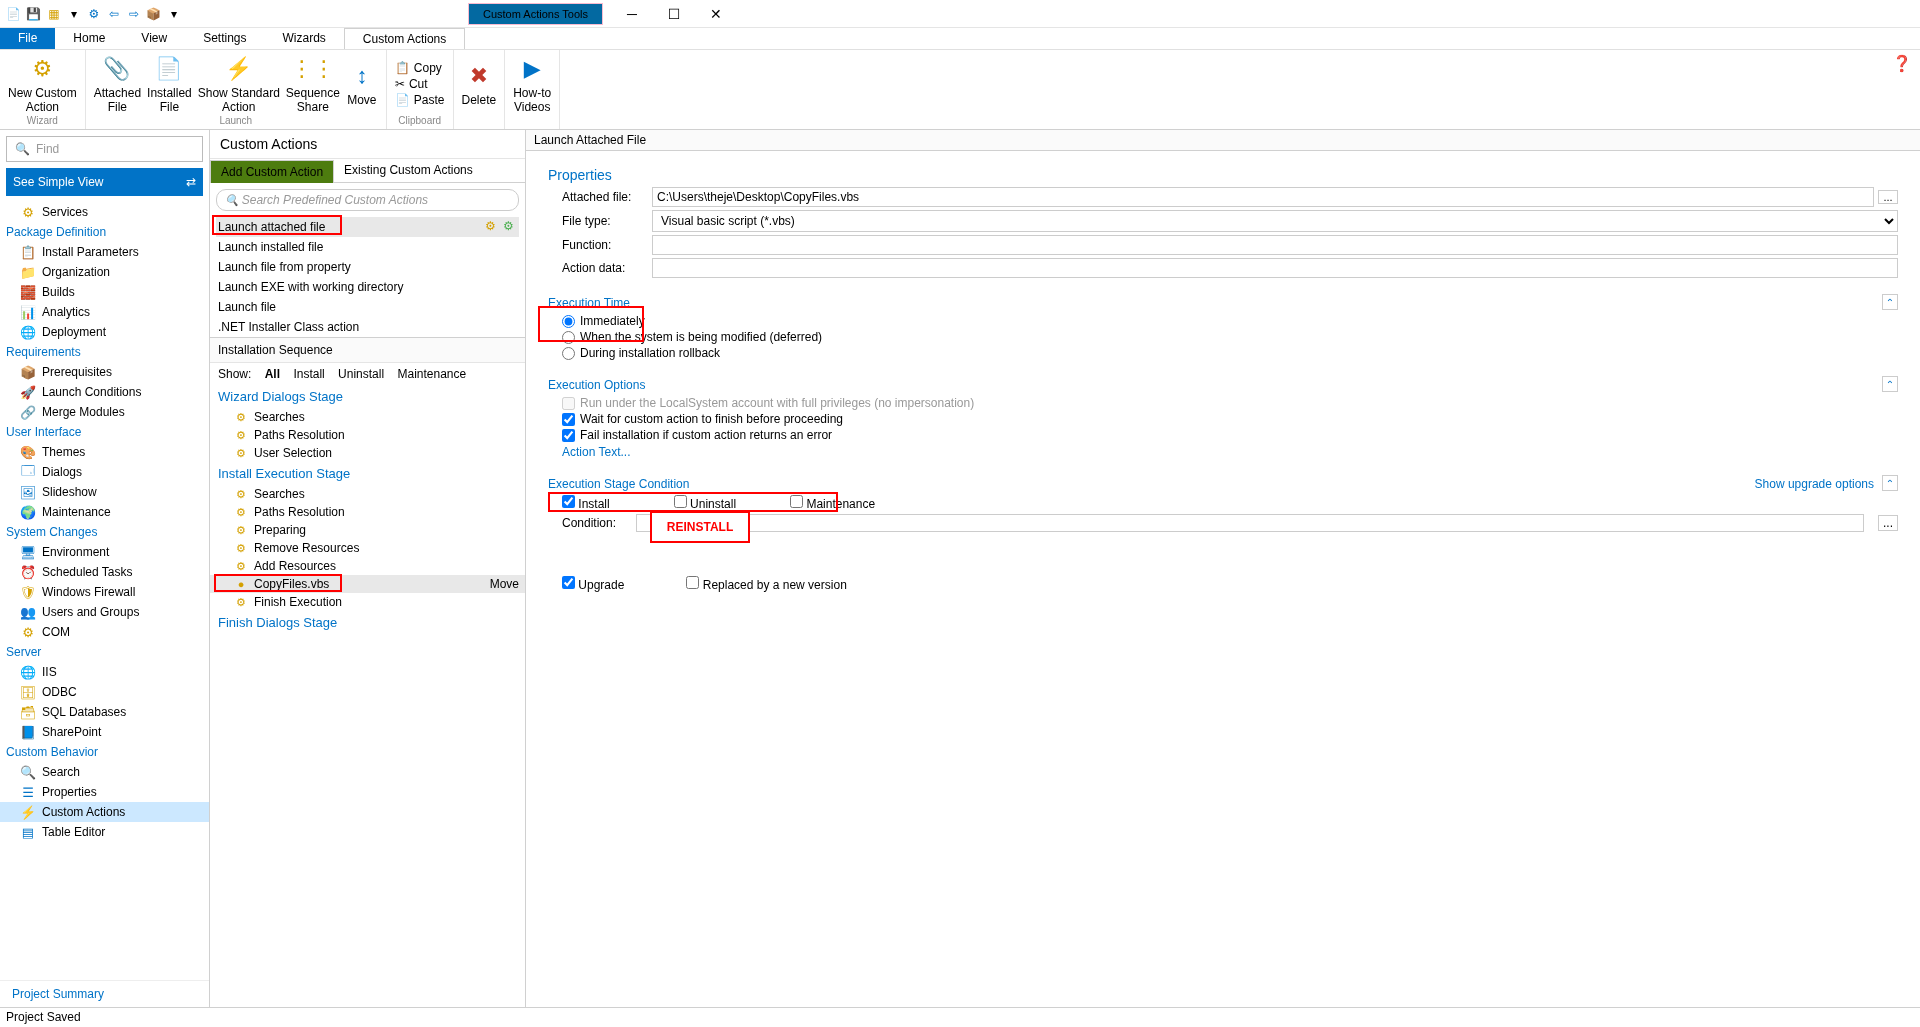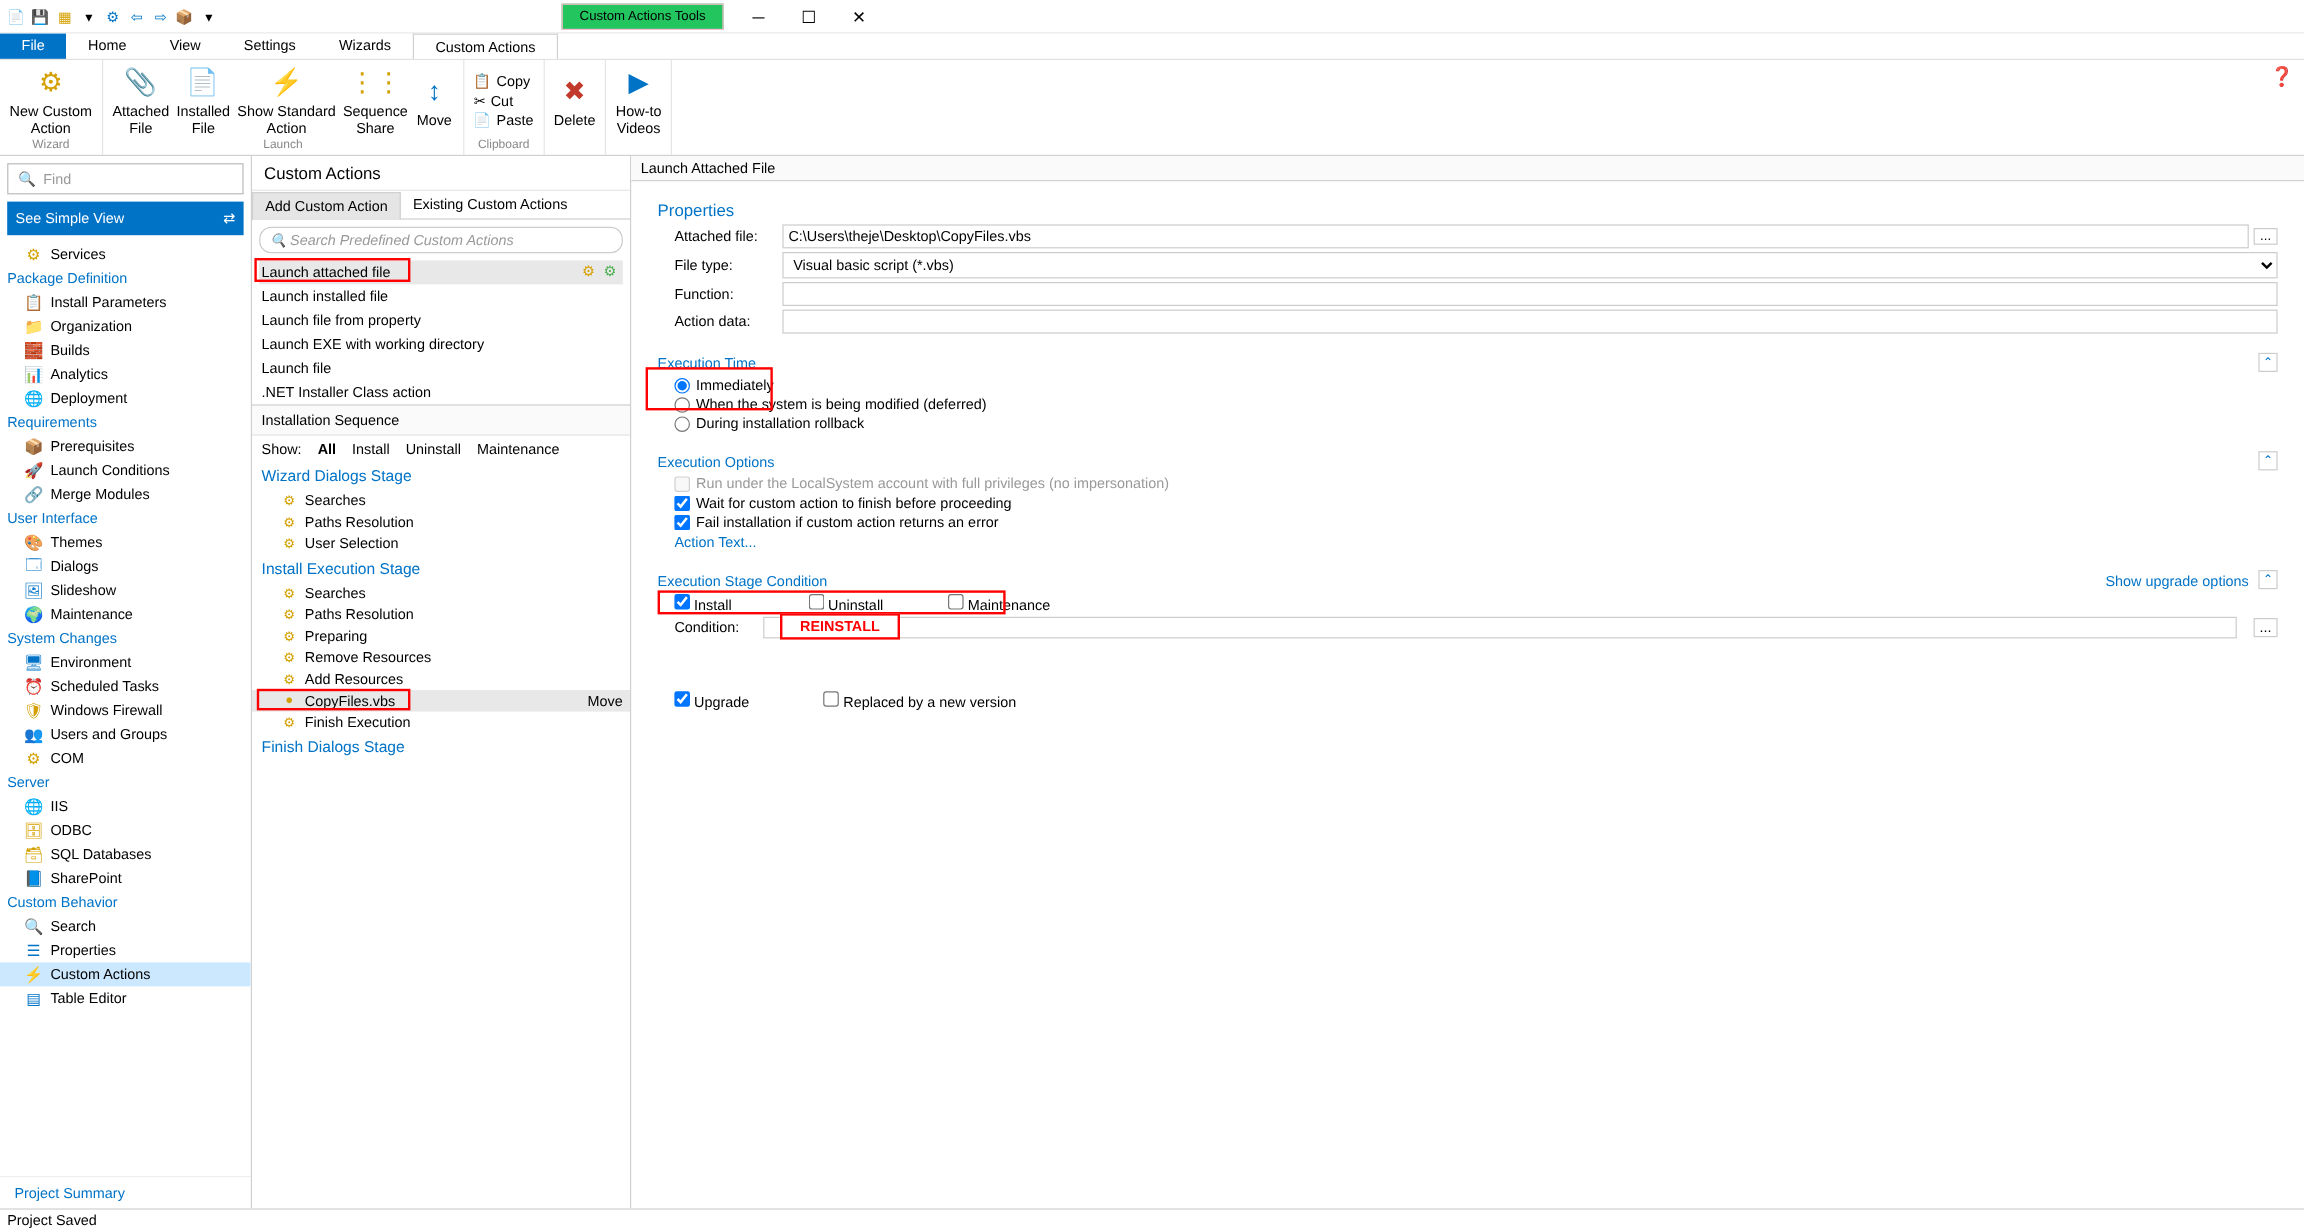--- a/index.html
+++ b/index.html
@@ -1,21 +1,21 @@
 <!DOCTYPE html>
 <html><head>
 <meta charset="utf-8">
 <style>
 * { margin: 0; padding: 0; box-sizing: border-box; font-family: "Segoe UI", Tahoma, sans-serif; font-size: 12px; }
 body { background: #fff; overflow: hidden; }
 
 .titlebar { height: 28px; display: flex; align-items: center; background: #fff; border-bottom: 1px solid #e5e5e5; }
 .qat { display: flex; gap: 4px; padding: 0 6px; align-items: center; }
 .qat span { width: 16px; height: 16px; display: inline-flex; align-items: center; justify-content: center; }
-.tooltab { background: #22c55e; padding: 4px 14px; border: 1px solid #f8bbd0; margin-left: 280px; font-size: 11px; }
+.tooltab { background: #0369a1; padding: 4px 14px; border: 1px solid #f8bbd0; margin-left: 280px; font-size: 11px; }
 .title-text { flex: 1; text-align: center; font-size: 12px; }
 .winbtns { display: flex; gap: 12px; padding: 0 14px; }
 .winbtns span { width: 30px; text-align: center; font-size: 14px; }
 
 .tabrow { height: 22px; display: flex; background: #fff; border-bottom: 1px solid #e0e0e0; }
 .tab { padding: 3px 18px; font-size: 12px; cursor: pointer; }
 .tab.file { background: #0173c7; color: #fff; }
 .tab.active { background: #fff; border: 1px solid #d0d0d0; border-bottom: none; }
 
 .ribbon { height: 80px; display: flex; background: #fff; border-bottom: 1px solid #d0d0d0; }
@@ -38,21 +38,21 @@
 .navitem { display:flex; gap:6px; align-items:center; padding: 2px 6px 2px 20px; cursor:pointer; }
 .navitem .nico { width:16px; height:16px; font-size:13px; display:inline-flex; align-items:center; justify-content:center; }
 .navhead { color:#0173c7; padding:3px 6px; font-size:12px; }
 .navitem.sel { background:#cce8ff; }
 .psummary { color:#0173c7; padding:6px 12px; border-top:1px solid #eee; cursor:pointer; }
 
 .midcol { width: 316px; border-right: 1px solid #d0d0d0; display:flex; flex-direction:column; background:#fff; }
 .midtitle { padding: 6px 10px; font-size: 14px; border-bottom:1px solid #e5e5e5; }
 .tabpair { display:flex; border-bottom:1px solid #d0d0d0; }
 .tabpair div { padding:4px 10px; font-size:12px; cursor:pointer; }
-.tabpair div.act { background:#e5e5e5; border:1px solid #d0d0d0; border-bottom:none; position:relative; top:1px; }
+.tabpair div.act { background:#4d7c0f; border:1px solid #d0d0d0; border-bottom:none; position:relative; top:1px; }
 .searchca { margin:6px; border:1px solid #ccc; border-radius:10px; padding:3px 8px; color:#999; font-style:italic; font-size:11px; }
 .calist { padding: 0 6px; }
 .caitem { padding:3px 2px; font-size:12px; cursor:pointer; position:relative; }
 .caitem.sel { background:#e8e8e8; }
 .caitem .redbox { position:absolute; left:-4px; top:-2px; width:130px; height:20px; border:2px solid red; pointer-events:none; }
 .caitem .actions { position:absolute; right:2px; top:2px; display:flex; gap:4px; }
 .caitem .actions span { width:14px; height:14px; }
 .hint { font-style:italic; color:#888; font-size:11px; padding: 2px 6px 6px 6px; line-height:1.2; }
 .panehead { padding:5px 8px; font-size:12px; border-top:1px solid #d0d0d0; border-bottom:1px solid #e5e5e5; background:#fafafa; }
 .showrow { padding:4px 8px; font-size:12px; }
@@ -73,21 +73,21 @@
 .frow { display:flex; align-items:center; margin:3px 0 3px 14px; }
 .frow label { width:90px; font-size:12px; }
 .frow input[type=text], .frow select { flex:1; border:1px solid #ccc; padding:2px 4px; font-size:12px; background:#fff; }
 .frow .browse { width:20px; border:1px solid #ccc; margin-left:4px; text-align:center; cursor:pointer; font-size:11px; }
 .radio, .chk { display:flex; align-items:center; gap:5px; margin:2px 0 2px 14px; font-size:12px; }
 .chk .disabled { color:#999; }
 .condrow { display:flex; align-items:center; gap:14px; margin:3px 0 3px 14px; position:relative; }
 .condrow label { width:60px; }
 .condinput { flex:1; border:1px solid #ccc; padding:2px 4px; font-size:12px; min-height:18px; }
 .condrow .browse { width:20px; border:1px solid #ccc; text-align:center; cursor:pointer; }
-.condrow .redoverlay { position:absolute; left:88px; top:-3px; width:100px; height:22px; border:2px solid red; pointer-events:none; display:flex; align-items:center; justify-content:center; color:red; font-weight:bold; font-size:12px; background:#fff; }
+.condrow .redoverlay { position:absolute; left:88px; top:-3px; width:100px; height:32px; border:2px solid red; pointer-events:none; display:flex; align-items:center; justify-content:center; color:red; font-weight:bold; font-size:12px; background:#fff; }
 .chkrow { display:flex; gap:24px; margin:3px 0 3px 14px; position:relative; }
 .chkrow .redoverlay { position:absolute; left:-14px; top:-3px; width:290px; height:20px; border:2px solid red; pointer-events:none; }
 .upgrade-link { color:#0173c7; font-size:12px; cursor:pointer; position:absolute; right:0; top:0; }
 .statusbar { height:20px; border-top:1px solid #d0d0d0; padding:2px 6px; font-size:12px; background:#fff; position:fixed; bottom:0; left:0; right:0; }
 .execsect-wrap { position:relative; }
 .exec-red { position:absolute; left:-10px; top:-8px; width:106px; height:36px; border:2px solid red; pointer-events:none; }
 .actiontext { color:#0173c7; margin:3px 0 3px 14px; font-size:12px; cursor:pointer; }
 </style>
 </head>
 <body>

